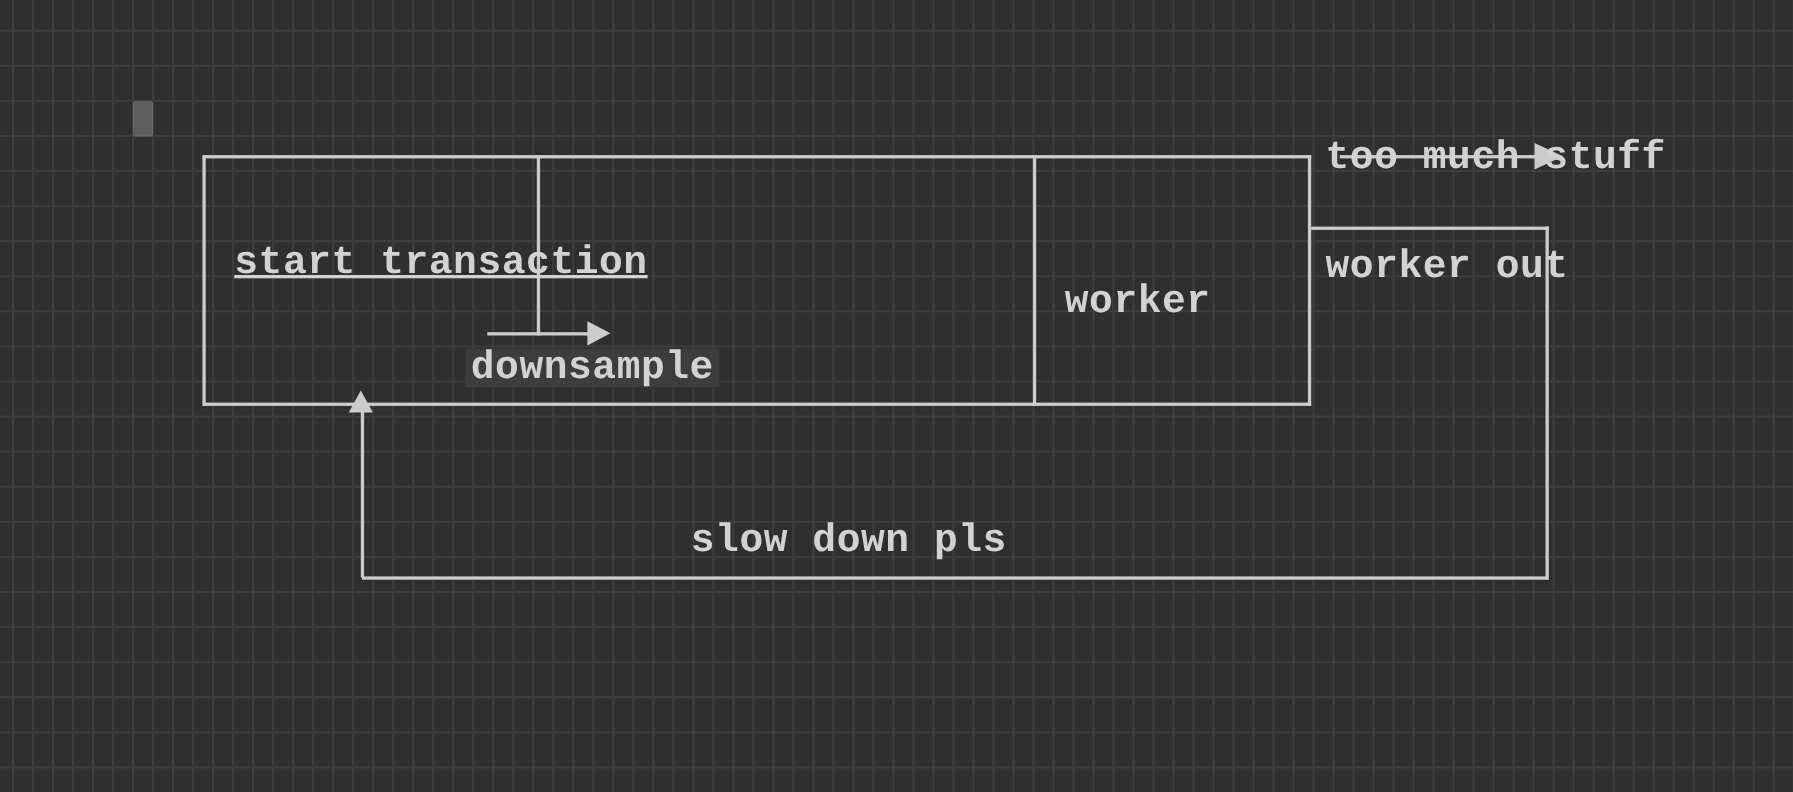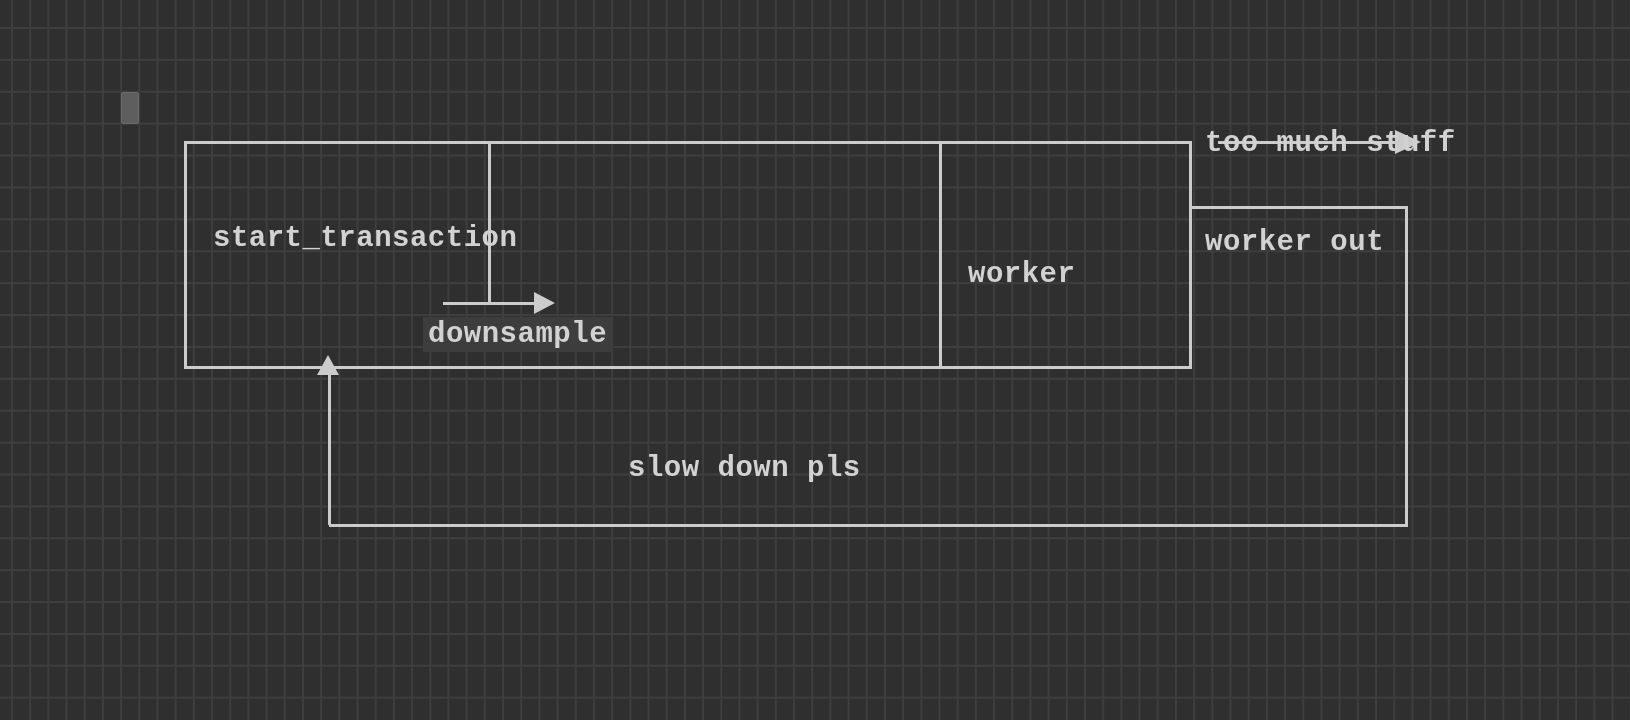--- a/index.html
+++ b/index.html
@@ -21,21 +21,21 @@
       linear-gradient(to right, var(--grid) 0 2px, transparent 2px),
       linear-gradient(to bottom, var(--grid) 0 2px, transparent 2px);
     background-size: 18.2px 31.9px;
     background-position: 11px 27px;
     font-family: "Liberation Mono", "DejaVu Sans Mono", monospace;
   }
   .line { position: absolute; background: var(--stroke); }
   .label {
     position: absolute;
     color: var(--text);
-    font-size: 29px;
+    font-size: 36px;
     font-weight: bold;
     letter-spacing: 0.5px;
     line-height: 33px;
     white-space: pre;
   }
   .tcursor {
     position: absolute;
     left: 121px; top: 92px; width: 18px; height: 32px;
     background: var(--cursor);
     border: 1px solid #6b6b6b;
@@ -71,28 +71,28 @@
   
   .out-line { left: 1218px; top: 141px; width: 178px; height: 3px; }
   .out-head { left: 1395px; top: 130px; }
   
   .fb-seg1 { left: 1192px; top: 206px; width: 216px;  height: 3px; }
   .fb-seg2 { left: 1405px; top: 206px; width: 3px;    height: 321px; }
   .fb-seg3 { left: 329px;  top: 524px; width: 1078px; height: 3px; }
   .fb-seg4 { left: 328px;  top: 374px; width: 3px;    height: 151px; }
   .fb-head { left: 317px;  top: 355px; }
   
-  .lbl-start      { left: 213px;  top: 222px; }
+  .lbl-start      { left: 213px;  top: 222px; text-decoration: underline; }
   .lbl-instr      { left: 530px;  top: 255px; }
   .lbl-downsample { left: 423px;  top: 317px; height: 35px; line-height: 35px;
                     padding: 0 5px; background: var(--highlight); }
   .lbl-transport  { left: 968px;  top: 189px; }
   .lbl-worker     { left: 968px;  top: 258px; }
   .lbl-outnote    { left: 1205px; top: 61px; }
-  .lbl-fbnote     { left: 628px;  top: 452px; }
+  .lbl-fbnote     { left: 628px;  top: 475px; }
 </style>
 </head>
 <body>
 
 <div class="canvas">
 
   <div class="tcursor"></div>
 
   <div class="line box-top"></div>
   <div class="line box-bottom"></div>

